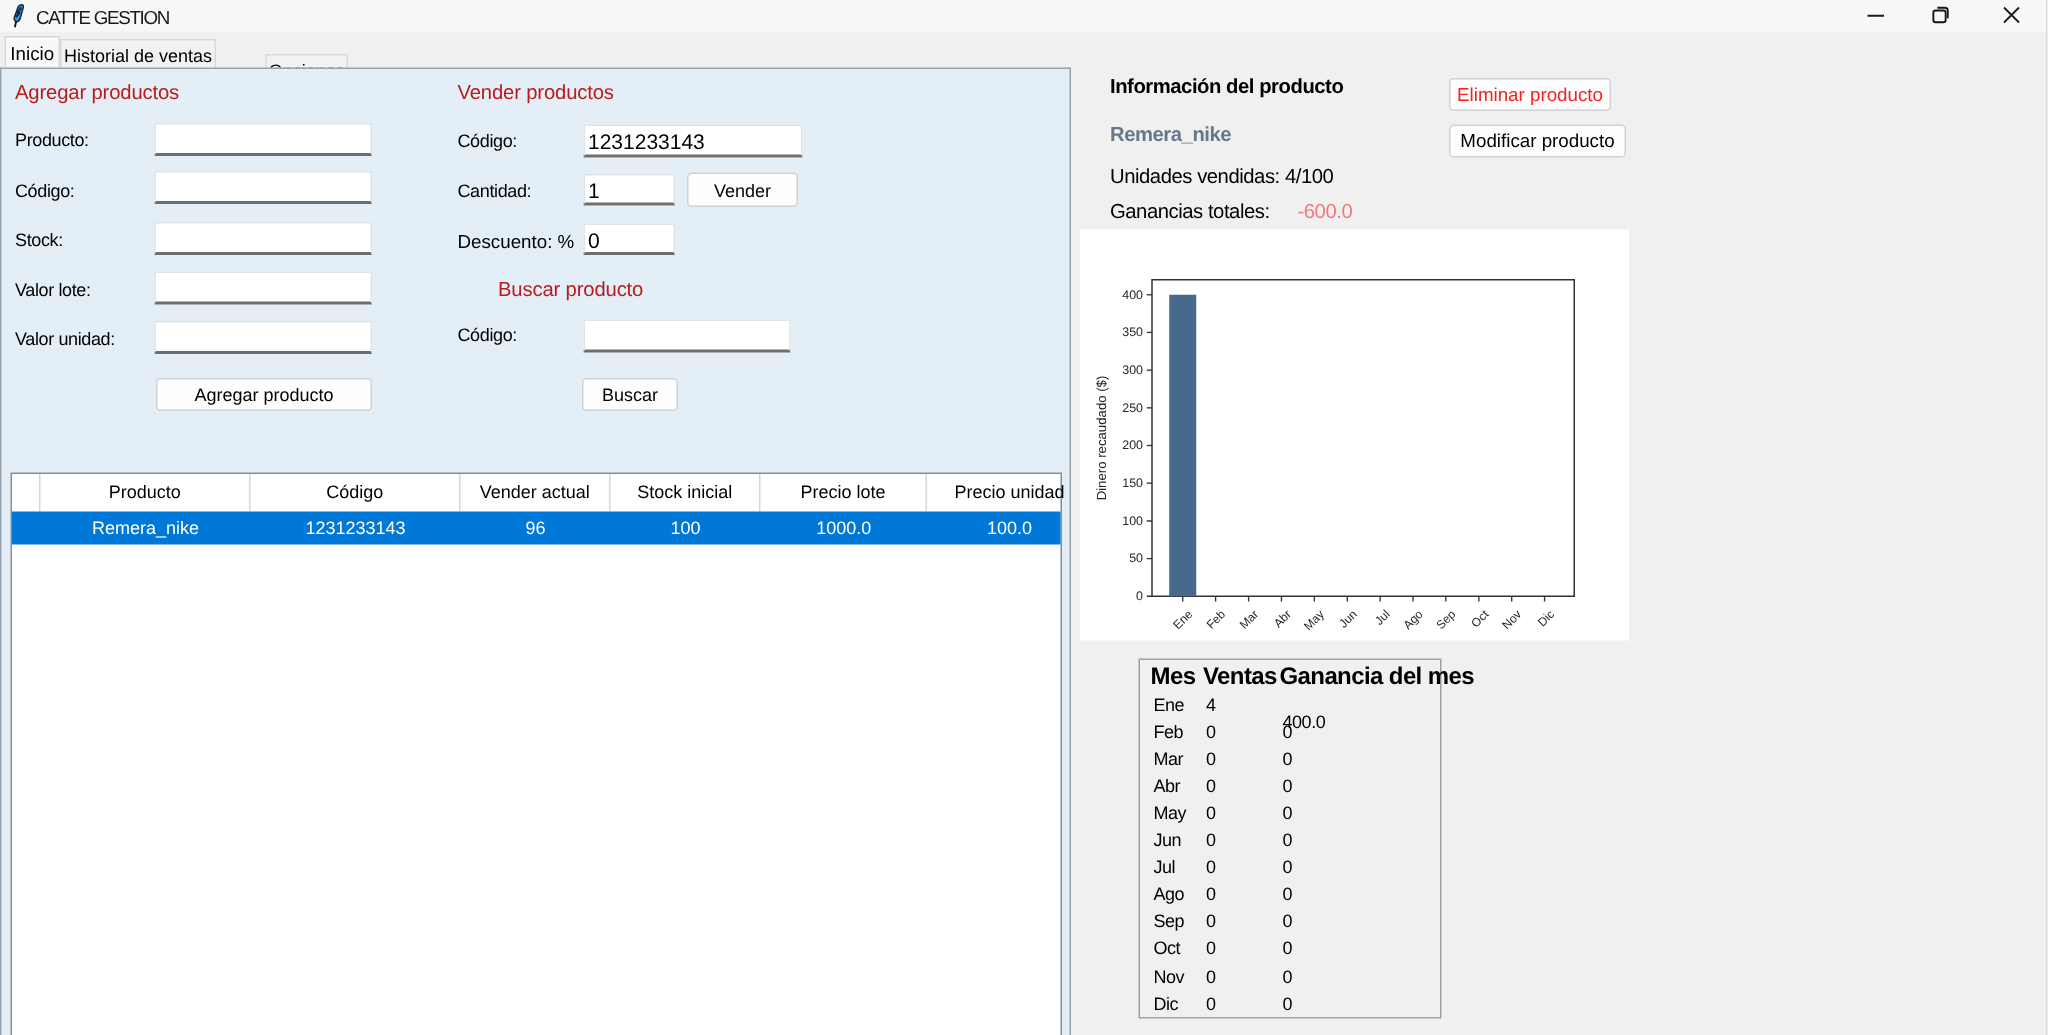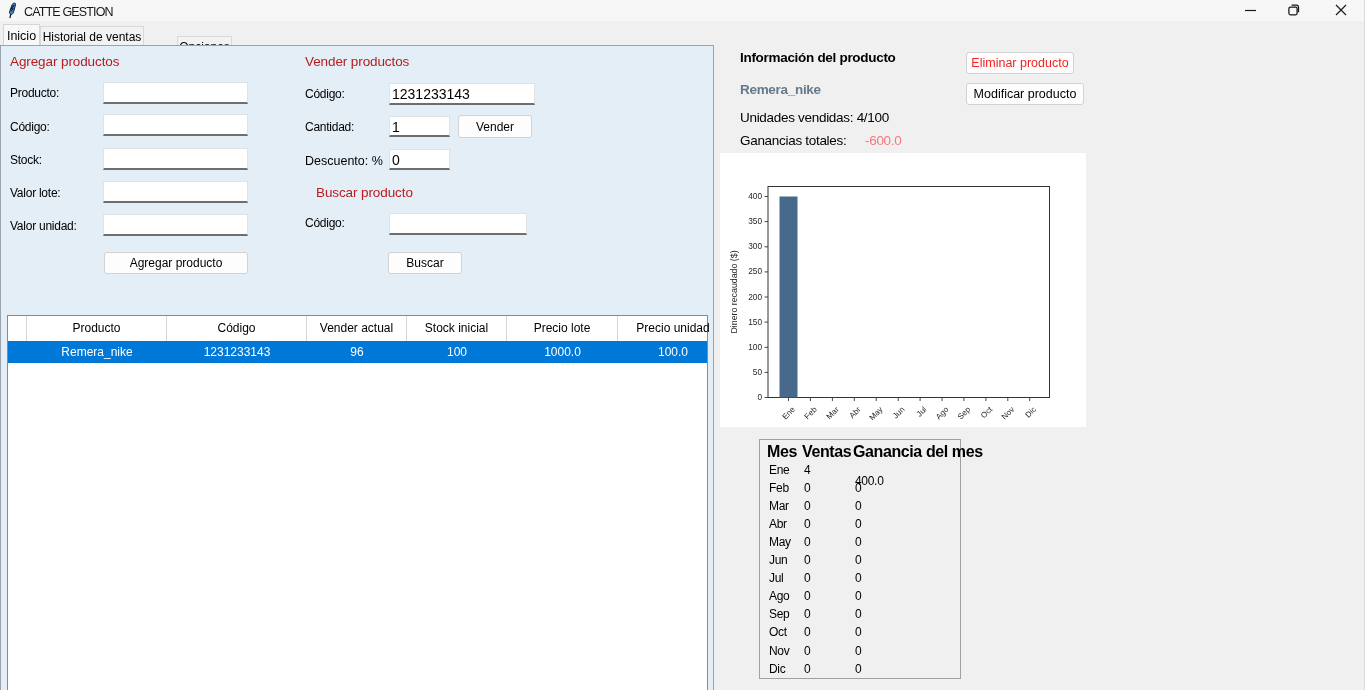--- a/index.html
+++ b/index.html
@@ -84,24 +84,24 @@
     <div class="btn" style="left:103px;top:206px;width:144px;height:22px;line-height:21px;">Agregar producto</div>
 
     <div class="h1" style="left:304px;top:8px;">Vender productos</div>
     <div class="lbl" style="left:304px;top:41px;">Código:</div>
     <div class="lbl" style="left:304px;top:74px;">Cantidad:</div>
     <div class="lbl" style="left:304px;top:108px;font-size:12.5px;letter-spacing:0;">Descuento: %</div>
     <div class="entry" style="left:388px;top:37px;width:146px;height:22px;">1231233143</div>
     <div class="entry" style="left:388px;top:70px;width:61px;height:21px;">1</div>
     <div class="btn" style="left:457px;top:69px;width:74px;height:23px;line-height:22px;">Vender</div>
     <div class="entry" style="left:388px;top:103px;width:61px;height:21px;">0</div>
-    <div class="h1" style="left:292px;top:139px;padding-left:23px;">Buscar producto</div>
+    <div class="h1" style="left:308px;top:139px;padding-left:23px;">Buscar producto</div>
     <div class="lbl" style="left:304px;top:170px;">Código:</div>
     <div class="entry" style="left:388px;top:167px;width:138px;height:22px;"></div>
-    <div class="btn" style="left:387px;top:206px;width:74px;height:22px;line-height:21px;">Buscar</div>
+    <div class="btn" style="left:387px;top:206px;width:64px;height:22px;line-height:21px;">Buscar</div>
 
     <div class="abs" id="tree">
       <div class="th" style="left:0;width:19px;"></div>
       <div class="th" style="left:19px;width:140px;">Producto</div>
       <div class="th" style="left:159px;width:140px;">Código</div>
       <div class="th" style="left:299px;width:100px;">Vender actual</div>
       <div class="th" style="left:399px;width:100px;">Stock inicial</div>
       <div class="th" style="left:499px;width:111px;">Precio lote</div>
       <div class="th" style="left:610px;width:110px;border-right:none;">Precio unidad</div>
       <div id="selrow">

